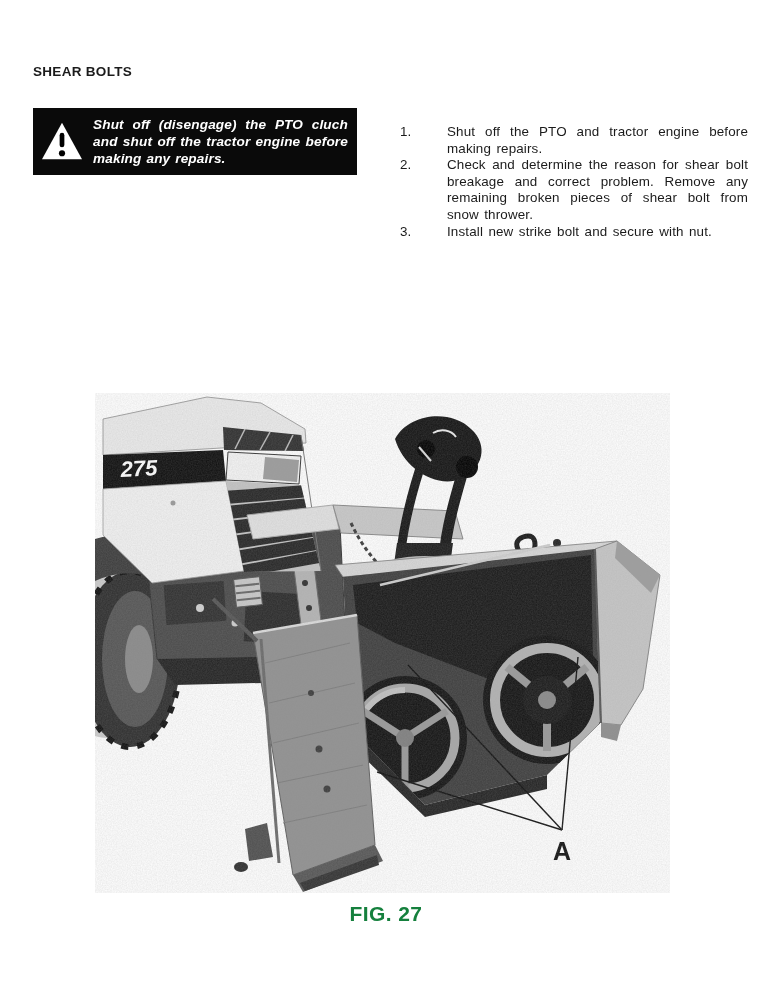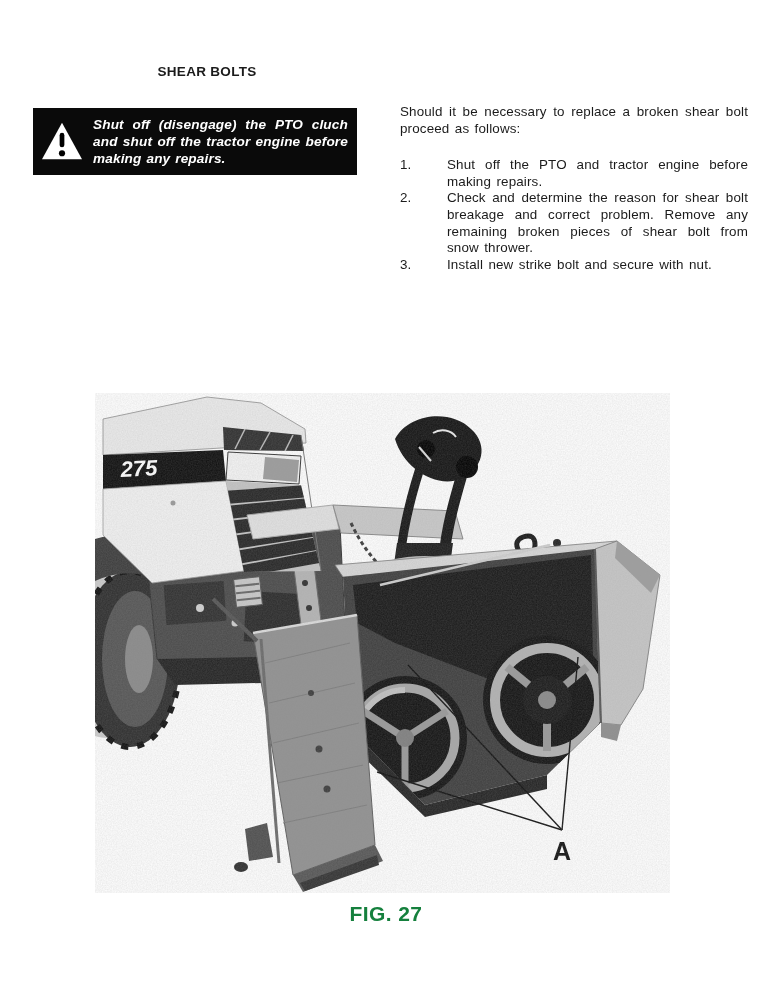--- a/index.html
+++ b/index.html
@@ -5,21 +5,21 @@
   html,body{margin:0;padding:0;background:#ffffff;}
   .page{
     position:relative;width:772px;height:1000px;background:#ffffff;
     font-family:"Liberation Sans", sans-serif;color:#1b1b1b;overflow:hidden;
   }
   .col{position:absolute;font-size:13.4px;line-height:16.6px;}
   .col p{margin:0;text-align:justify;word-spacing:1.5px;letter-spacing:.15px;}
   .col-left{left:33px;top:64px;width:348px;}
   .col-right{left:400px;top:104px;width:348px;}
   h1.heading{
-    font-size:13.5px;font-weight:bold;margin:0 0 27px 0;letter-spacing:.3px;text-align:center;
+    font-size:13.5px;font-weight:bold;margin:0 0 27px 0;letter-spacing:.3px;
   }
   .para{margin-bottom:17px !important;}
   .warning{
     margin-top:19px;background:#0a0a0a;width:324px;box-sizing:border-box;
     padding:8px 9px 8px 7px;display:flex;align-items:center;gap:9px;
   }
   .warning .wtxt{
     color:#ffffff;font-weight:bold;font-style:italic;font-size:13.6px;
     line-height:17px;text-align:justify;word-spacing:1px;
   }
@@ -47,21 +47,20 @@
       <svg width="44" height="40" viewBox="0 0 48 44" aria-hidden="true">
         <path d="M24 2 L46 42 L2 42 Z" fill="#ffffff"></path>
         <rect x="21.4" y="13" width="5.2" height="16" rx="2.6" fill="#000000"></rect>
         <circle cx="24" cy="35.5" r="3.4" fill="#000000"></circle>
       </svg>
       <p class="wtxt">Shut off (disengage) the PTO cluch and shut off the tractor engine before making any repairs.</p>
     </div>
   </div>
 
   <div class="col col-right">
-    <p>Should it be necessary to replace a broken shear bolt proceed as follows:</p>
     <ol class="steps">
       <li>
         <span class="num">1.</span>
         <span class="txt">Shut off the PTO and tractor engine before making repairs.</span>
       </li>
       <li>
         <span class="num">2.</span>
         <span class="txt">Check and determine the reason for shear bolt breakage and correct problem.  Remove any remaining broken pieces of shear bolt from snow thrower.</span>
       </li>
       <li>

